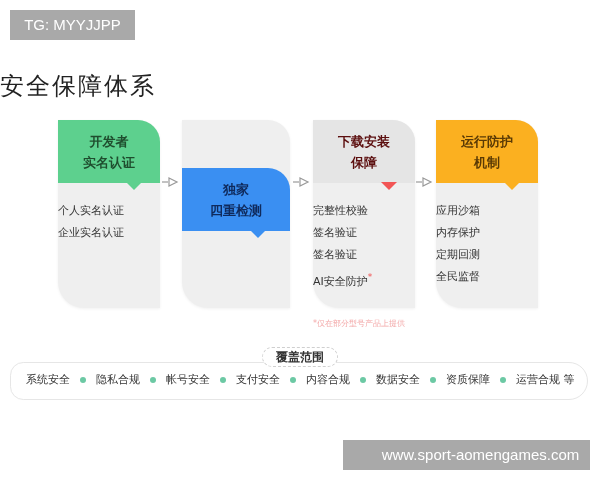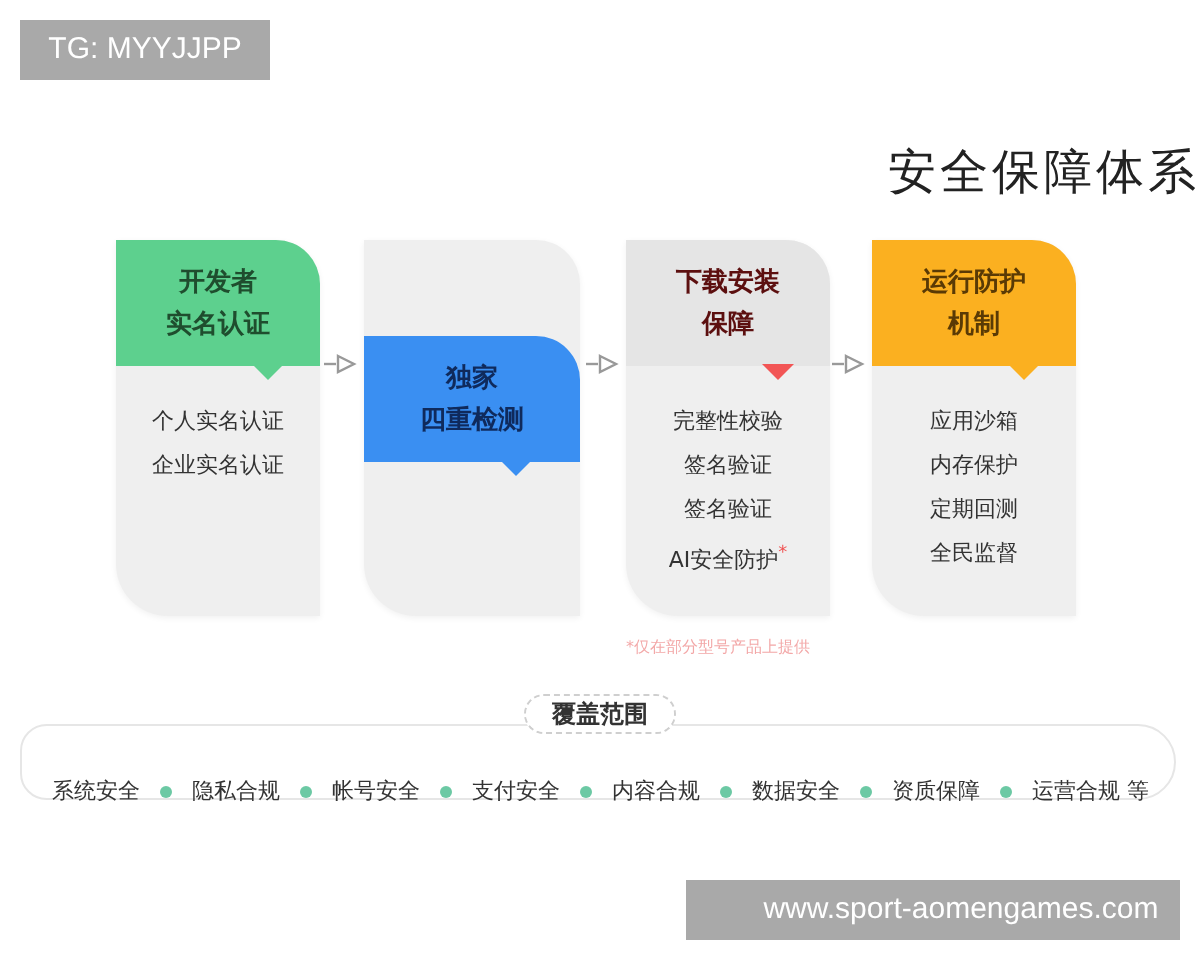--- a/index.html
+++ b/index.html
@@ -11,21 +11,21 @@
     background: #a9a9a9; color: #ffffff; font-family: "Liberation Sans", sans-serif;
     font-size: 15px; line-height: 30px; text-align: center;
   }
   .watermark-bottom {
     position: absolute; left: 343px; top: 440px; width: 247px; height: 30px;
     background: #a9a9a9; color: #ffffff; font-family: "Liberation Sans", sans-serif;
     font-size: 15px; line-height: 30px; text-align: center; padding-left: 28px;
   }
 
   .title {
-    position: absolute; left: 0; right: 0; top: 70px; text-align: right;
+    position: absolute; left: 0; right: 0; top: 70px; text-align: left;
     font-size: 24px; color: #222; letter-spacing: 2px;
   }
 
   .card {
     position: absolute; top: 120px; width: 102px; height: 188px;
     border-radius: 0 22px 0 26px; overflow: visible;
   }
   .card-body {
     position: absolute; left: 0; top: 0; width: 100%; height: 100%;
     background: #efefef; border-radius: 0 22px 0 26px;
@@ -36,21 +36,21 @@
     border-radius: 0 22px 0 0; display: flex; flex-direction: column;
     align-items: center; justify-content: center; font-size: 13px;
     font-weight: bold; line-height: 21px;
   }
   .card-head::after {
     content: ""; position: absolute; bottom: -7px; left: 68px;
     border-left: 8px solid transparent; border-right: 8px solid transparent;
     border-top: 8px solid var(--hc);
   }
   .card-items {
-    position: absolute; left: 0; right: 0; top: 80px; text-align: center;
+    position: absolute; left: 0; right: 0; top: 80px; 
     font-size: 11px; color: #333;
   }
   .card-items div { height: 22px; line-height: 22px; }
   .card-items .ast { color: #f05050; font-size: 9px; vertical-align: super; }
 
   .arrow {
     position: absolute; top: 176px; width: 18px; height: 12px;
   }
 
   .footnote {
@@ -62,21 +62,21 @@
     border: 1px solid #e6e6e6; border-radius: 14px 20px 20px 14px;
     background: #fff;
   }
   .scope-label {
     position: absolute; left: 262px; top: 347px; width: 76px; height: 20px;
     background: #fff; border: 1px dashed #cfcfcf; border-radius: 10px;
     text-align: center; font-size: 12px; line-height: 18px; font-weight: bold; color: #333;
   }
   .scope-items {
     position: absolute; left: 26px; top: 372px; display: flex; align-items: center;
-    font-size: 11px; color: #333; white-space: nowrap; margin-top: 16px;
+    font-size: 11px; color: #333; white-space: nowrap;
   }
   .scope-items .dot {
     width: 6px; height: 6px; border-radius: 50%; background: #6cc9a4; margin: 0 10px;
   }
 </style>
 </head>
 <body>
 
 <div class="watermark-top">TG: MYYJJPP</div>
 

